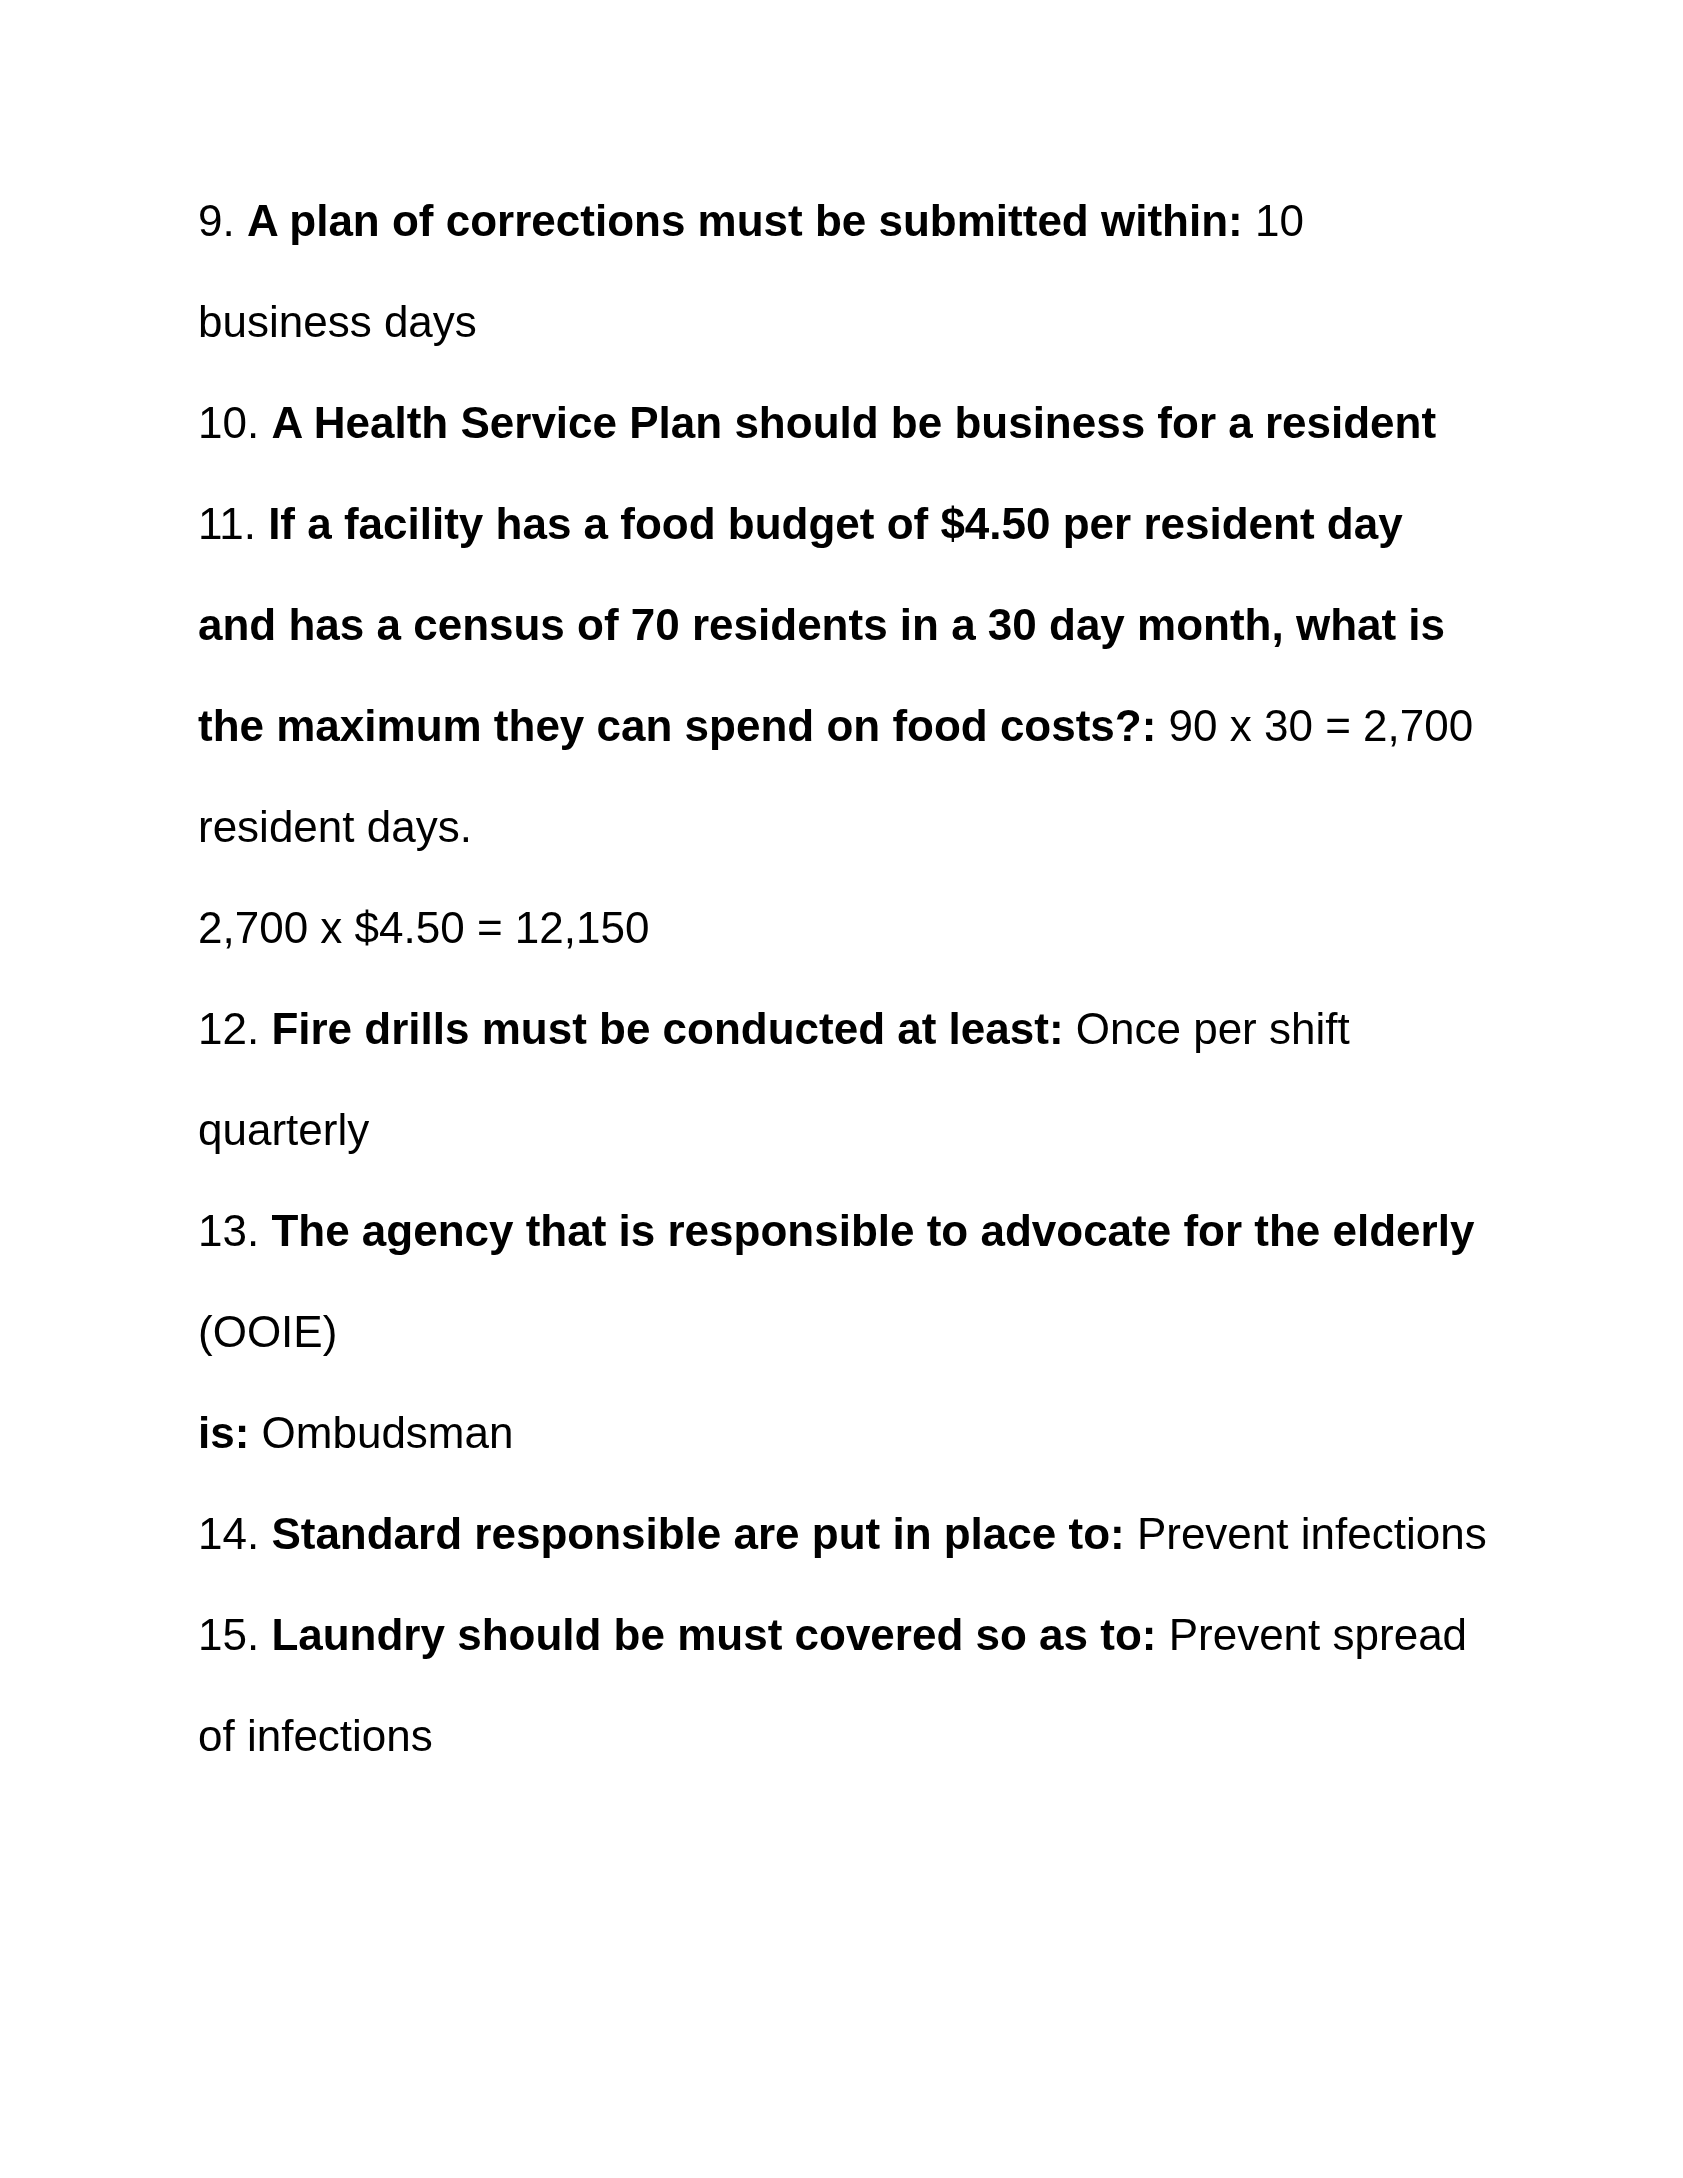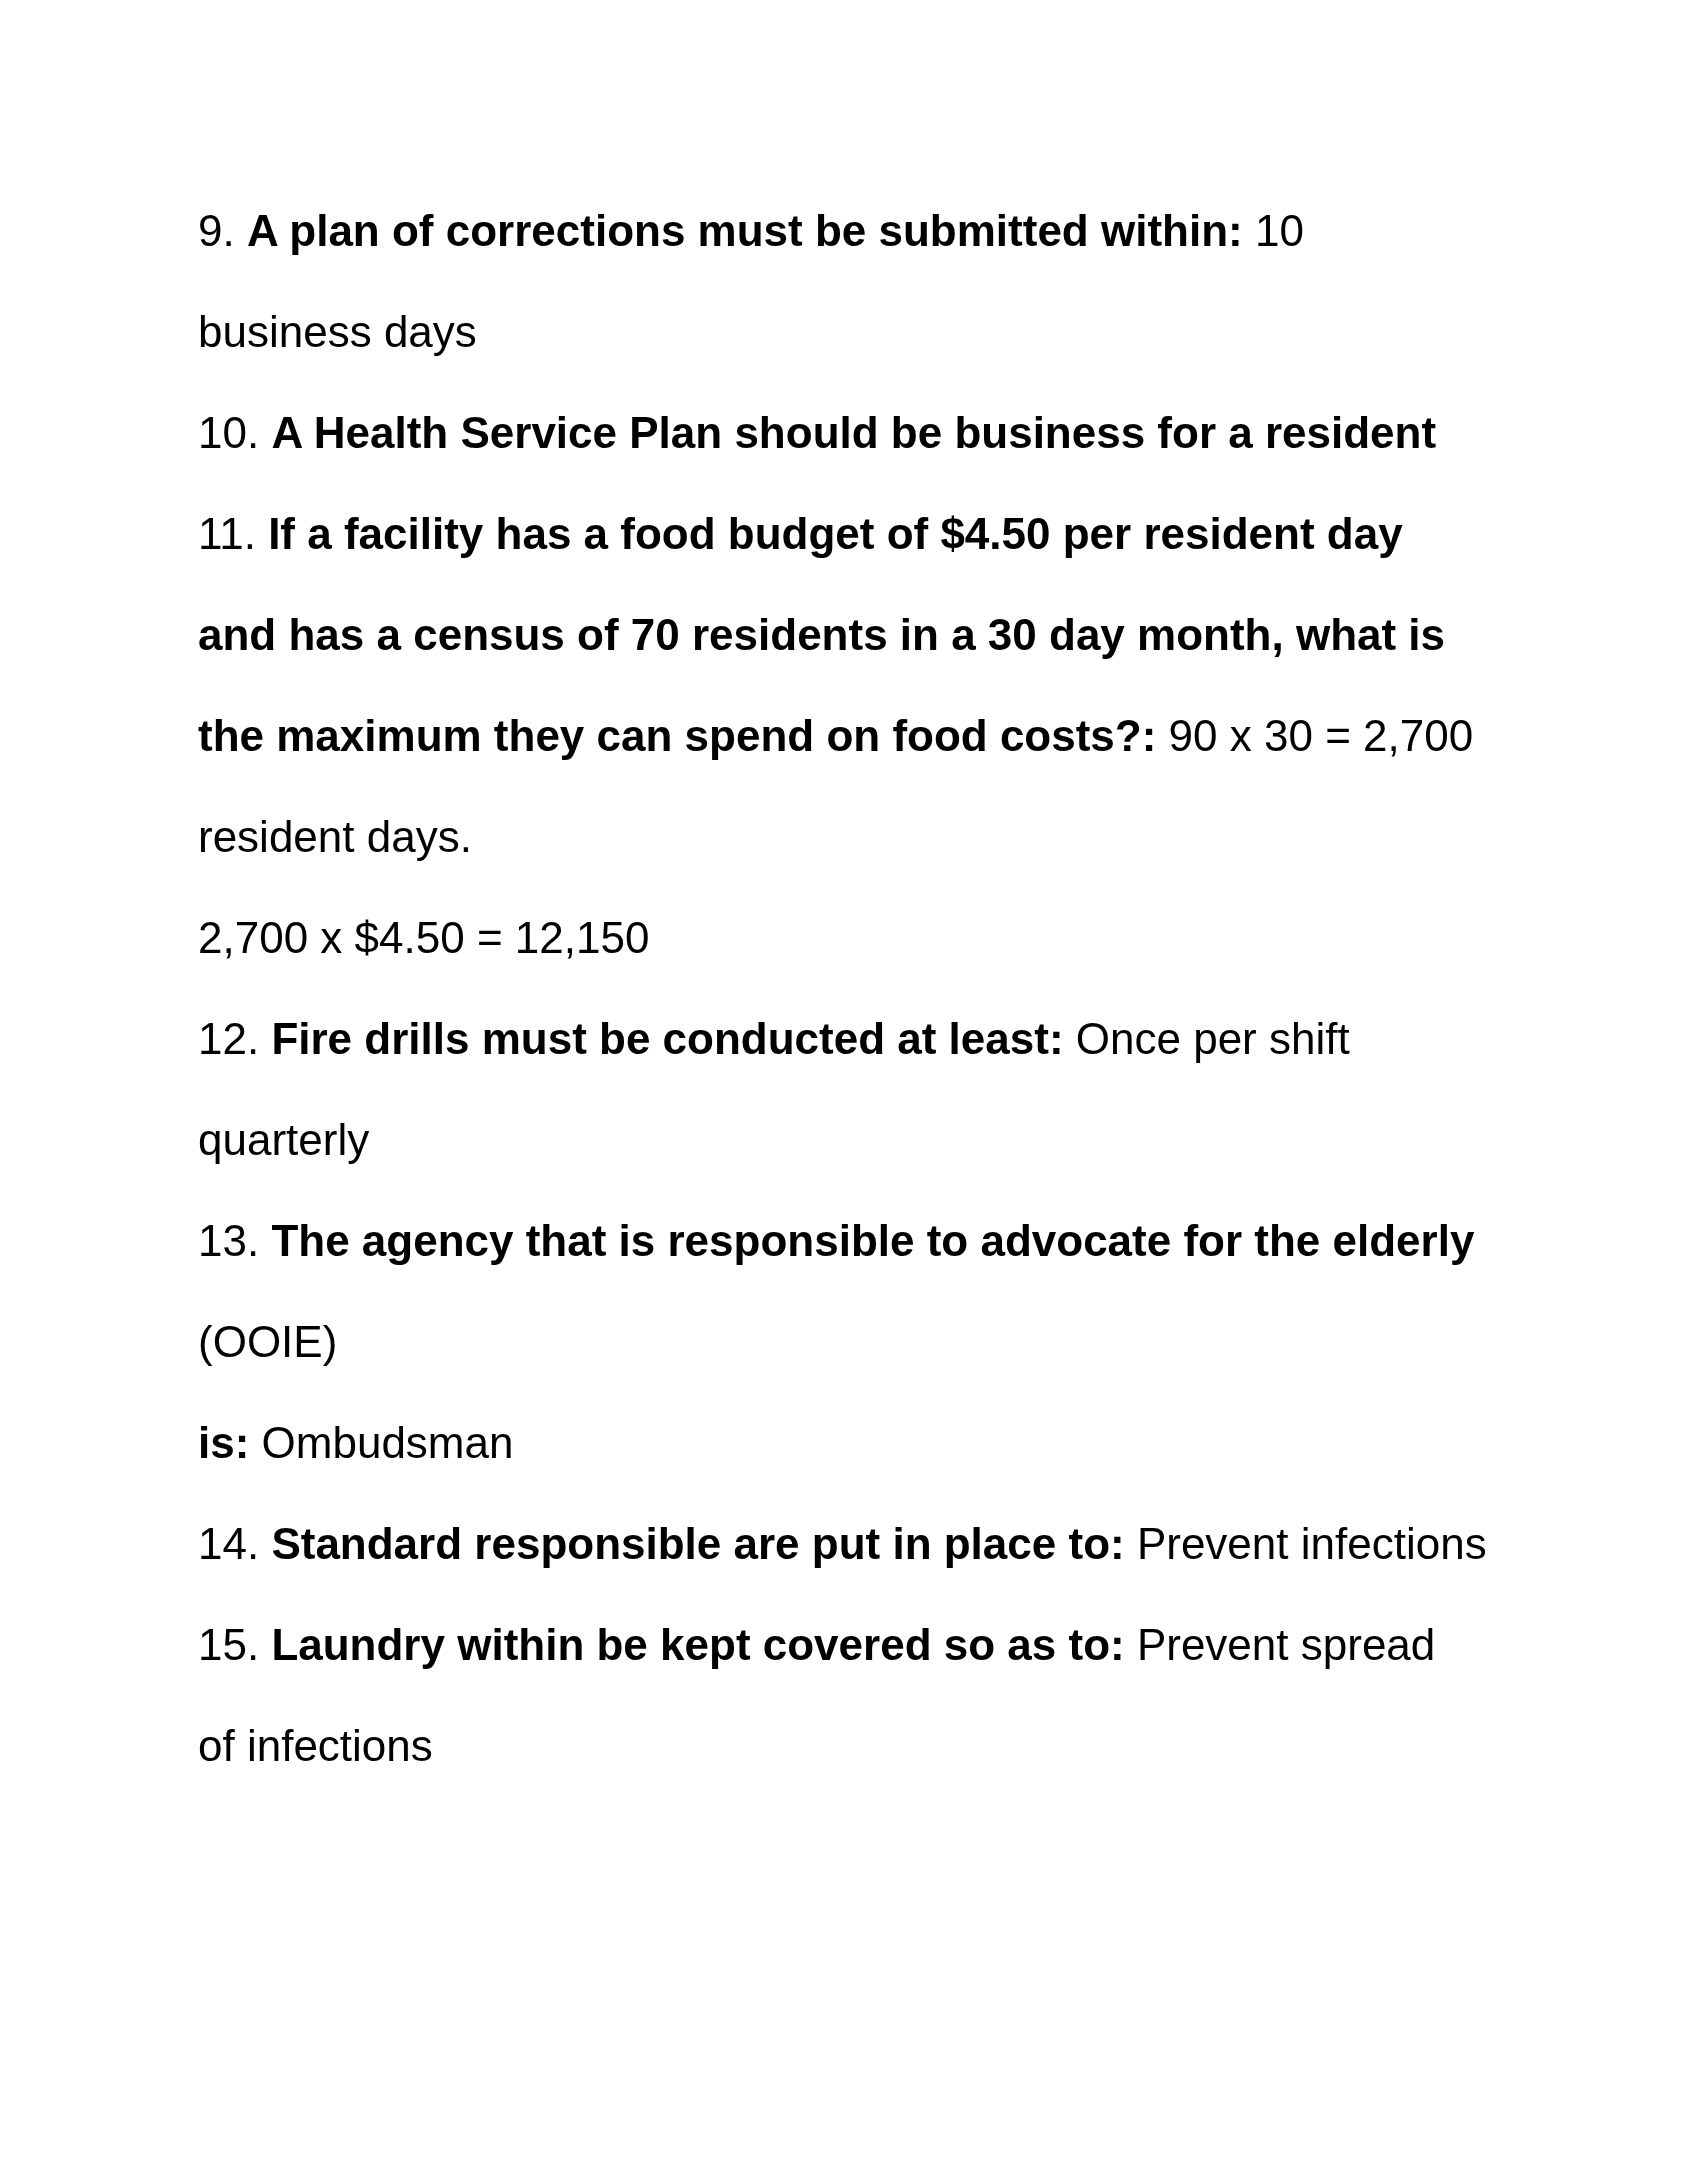--- a/index.html
+++ b/index.html
@@ -10,21 +10,21 @@
   .page {
     position: relative;
     width: 1683px;
     height: 2178px;
     background: #ffffff;
     overflow: hidden;
   }
   .doc {
     position: absolute;
     left: 198px;
-    top: 180px;
+    top: 170px;
     width: 1307px;
     font-family: "Liberation Sans", sans-serif;
     font-size: 44px;
     line-height: 101px;
     color: #000000;
     font-weight: 400;
   }
   .doc-line {
     white-space: pre;
     height: 101px;
@@ -44,17 +44,17 @@
       <div class="doc-line"><span class="seg bold">and has a census of 70 residents in a 30 day month, what is</span></div>
       <div class="doc-line"><span class="seg bold">the maximum they can spend on food costs?:</span><span class="seg"> 90 x 30 = 2,700</span></div>
       <div class="doc-line"><span class="seg">resident days.</span></div>
       <div class="doc-line"><span class="seg">2,700 x $4.50 = 12,150</span></div>
       <div class="doc-line"><span class="seg">12. </span><span class="seg bold">Fire drills must be conducted at least:</span><span class="seg"> Once per shift</span></div>
       <div class="doc-line"><span class="seg">quarterly</span></div>
       <div class="doc-line"><span class="seg">13. </span><span class="seg bold">The agency that is responsible to advocate for the elderly</span></div>
       <div class="doc-line"><span class="seg">(OOIE)</span></div>
       <div class="doc-line"><span class="seg bold">is:</span><span class="seg"> Ombudsman</span></div>
       <div class="doc-line"><span class="seg">14. </span><span class="seg bold">Standard responsible are put in place to:</span><span class="seg"> Prevent infections</span></div>
-      <div class="doc-line"><span class="seg">15. </span><span class="seg bold">Laundry within be kept covered so as to:</span><span class="seg"> Prevent spread</span></div>
+      <div class="doc-line"><span class="seg">15. </span><span class="seg bold">Laundry should be must covered so as to:</span><span class="seg"> Prevent spread</span></div>
       <div class="doc-line"><span class="seg">of infections</span></div>
     </div>
 </div>
 
 
 </body></html>

